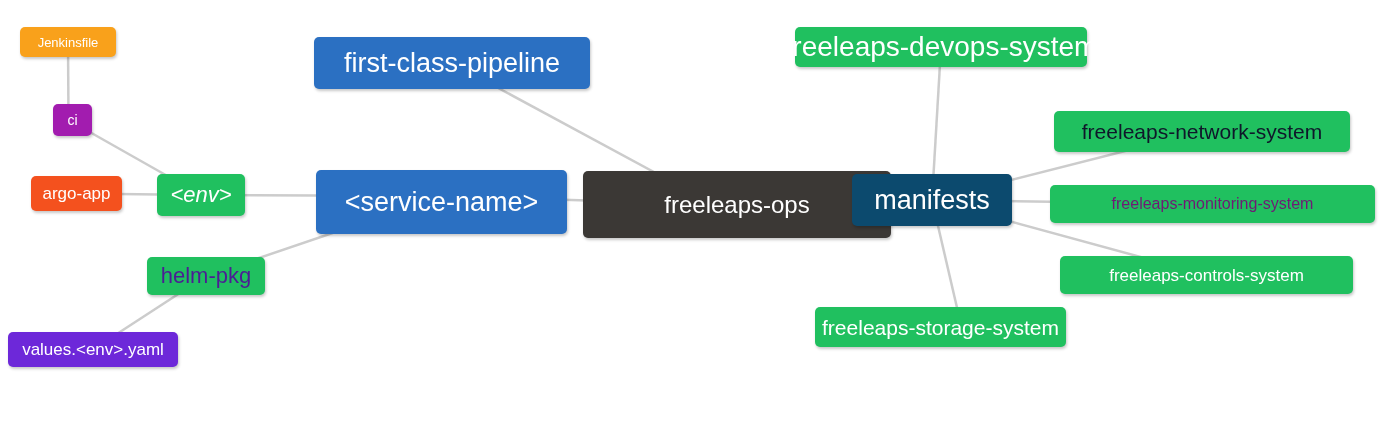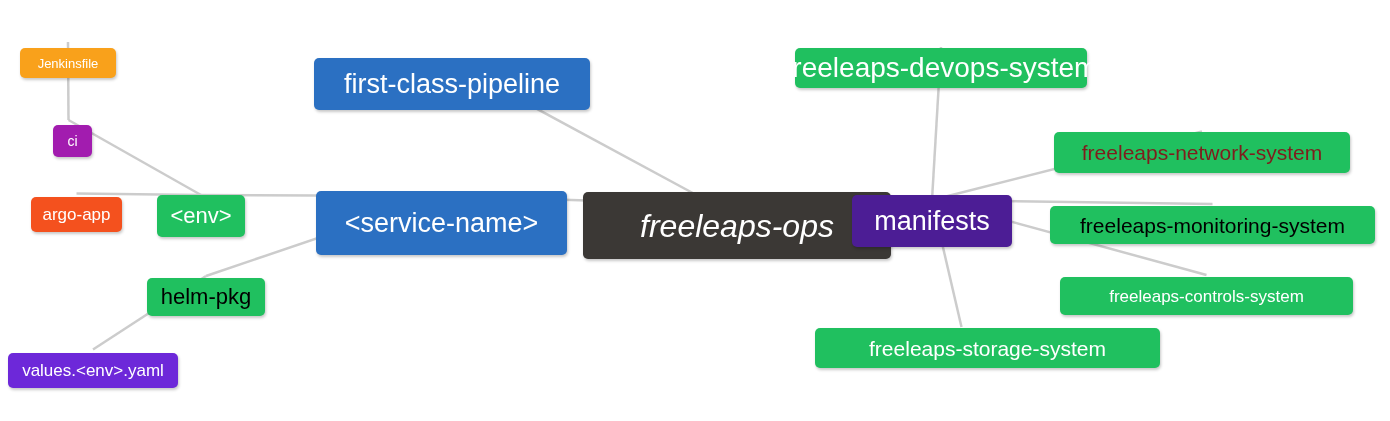--- a/index.html
+++ b/index.html
@@ -27,21 +27,20 @@
     display: flex;
     align-items: center;
     justify-content: center;
     color: #ffffff;
     border-radius: 5px;
     box-shadow: 1px 2px 3px rgba(0,0,0,0.22);
     white-space: nowrap;
     cursor: pointer;
     user-select: none;
     line-height: 1;
-    margin-top: 21px;
   }
 </style>
 </head>
 <body>
 
 <div class="canvas">
   <svg id="edges" width="1390" height="421" viewBox="0 0 1390 421">
       <line x1="68" y1="42" x2="68.5" y2="120" stroke="#cccccc" stroke-width="2.5"></line>
       <line x1="68.5" y1="120" x2="201" y2="195" stroke="#cccccc" stroke-width="2.5"></line>
       <line x1="76.5" y1="193.5" x2="201" y2="195" stroke="#cccccc" stroke-width="2.5"></line>
@@ -54,26 +53,26 @@
       <line x1="932" y1="200" x2="941" y2="47" stroke="#cccccc" stroke-width="2.5"></line>
       <line x1="932" y1="200" x2="1202" y2="131.5" stroke="#cccccc" stroke-width="2.5"></line>
       <line x1="932" y1="200" x2="1212.5" y2="204" stroke="#cccccc" stroke-width="2.5"></line>
       <line x1="932" y1="200" x2="1206.5" y2="275" stroke="#cccccc" stroke-width="2.5"></line>
       <line x1="932" y1="200" x2="961.5" y2="327" stroke="#cccccc" stroke-width="2.5"></line>
     </svg>
   <div id="nodes">
       <div class="node" style="left: 20px; top: 27px; width: 96px; height: 30px; background: rgb(249, 161, 27); color: rgb(255, 255, 255); font-size: 13px;">Jenkinsfile</div>
       <div class="node" style="left: 53px; top: 104px; width: 39px; height: 32px; background: #a21caf; color: rgb(255, 255, 255); font-size: 14px;">ci</div>
       <div class="node" style="left: 31px; top: 176px; width: 91px; height: 35px; background: rgb(244, 81, 30); color: rgb(255, 255, 255); font-size: 17px;">argo-app</div>
-      <div class="node" style="left: 157px; top: 174px; width: 88px; height: 42px; background: rgb(32, 192, 95); color: rgb(255, 255, 255); font-size: 22px;">&lt;env&gt;</div>
-      <div class="node" style="left: 147px; top: 257px; width: 118px; height: 38px; background: rgb(32, 192, 95); color: #000000; font-size: 22px;">helm-pkg</div>
+      <div class="node" style="left: 157px; top: 174px; width: 88px; height: 42px; background: rgb(32, 192, 95); color: rgb(255, 255, 255); font-size: 22px; font-style: italic;">&lt;env&gt;</div>
+      <div class="node" style="left: 147px; top: 257px; width: 118px; height: 38px; background: rgb(32, 192, 95); color: #4c1d95; font-size: 22px;">helm-pkg</div>
       <div class="node" style="left: 8px; top: 332px; width: 170px; height: 35px; background: #6d28d9; color: rgb(255, 255, 255); font-size: 17px;">values.&lt;env&gt;.yaml</div>
       <div class="node" style="left: 314px; top: 37px; width: 276px; height: 52px; background: rgb(43, 112, 194); color: rgb(255, 255, 255); font-size: 27px;">first-class-pipeline</div>
       <div class="node" style="left: 316px; top: 170px; width: 251px; height: 64px; background: rgb(43, 112, 194); color: rgb(255, 255, 255); font-size: 27px;">&lt;service-name&gt;</div>
-      <div class="node" style="left: 583px; top: 171px; width: 308px; height: 67px; background: rgb(59, 56, 53); color: rgb(255, 255, 255); font-size: 32px; font-style: italic;">freeleaps-ops</div>
-      <div class="node" style="left: 852px; top: 174px; width: 160px; height: 52px; background: #4c1d95; color: rgb(255, 255, 255); font-size: 27px;">manifests</div>
+      <div class="node" style="left: 583px; top: 171px; width: 308px; height: 67px; background: rgb(59, 56, 53); color: rgb(255, 255, 255); font-size: 24px;">freeleaps-ops</div>
+      <div class="node" style="left: 852px; top: 174px; width: 160px; height: 52px; background: #0c4a6e; color: rgb(255, 255, 255); font-size: 27px;">manifests</div>
       <div class="node" style="left: 795px; top: 27px; width: 292px; height: 40px; background: rgb(32, 192, 95); color: rgb(255, 255, 255); font-size: 28px;">freeleaps-devops-system</div>
-      <div class="node" style="left: 1054px; top: 111px; width: 296px; height: 41px; background: rgb(32, 192, 95); color: #7f1d1d; font-size: 21px;">freeleaps-network-system</div>
-      <div class="node" style="left: 1050px; top: 185px; width: 325px; height: 38px; background: rgb(32, 192, 95); color: #000000; font-size: 21px;">freeleaps-monitoring-system</div>
+      <div class="node" style="left: 1054px; top: 111px; width: 296px; height: 41px; background: rgb(32, 192, 95); color: #0f172a; font-size: 21px;">freeleaps-network-system</div>
+      <div class="node" style="left: 1050px; top: 185px; width: 325px; height: 38px; background: rgb(32, 192, 95); color: #701a75; font-size: 16px;">freeleaps-monitoring-system</div>
       <div class="node" style="left: 1060px; top: 256px; width: 293px; height: 38px; background: rgb(32, 192, 95); color: rgb(255, 255, 255); font-size: 17px;">freeleaps-controls-system</div>
-      <div class="node" style="left: 815px; top: 307px; width: 345px; height: 40px; background: rgb(32, 192, 95); color: rgb(255, 255, 255); font-size: 21px;">freeleaps-storage-system</div>
+      <div class="node" style="left: 815px; top: 307px; width: 251px; height: 40px; background: rgb(32, 192, 95); color: rgb(255, 255, 255); font-size: 21px;">freeleaps-storage-system</div>
     </div>
 </div>
 
 </body></html>

